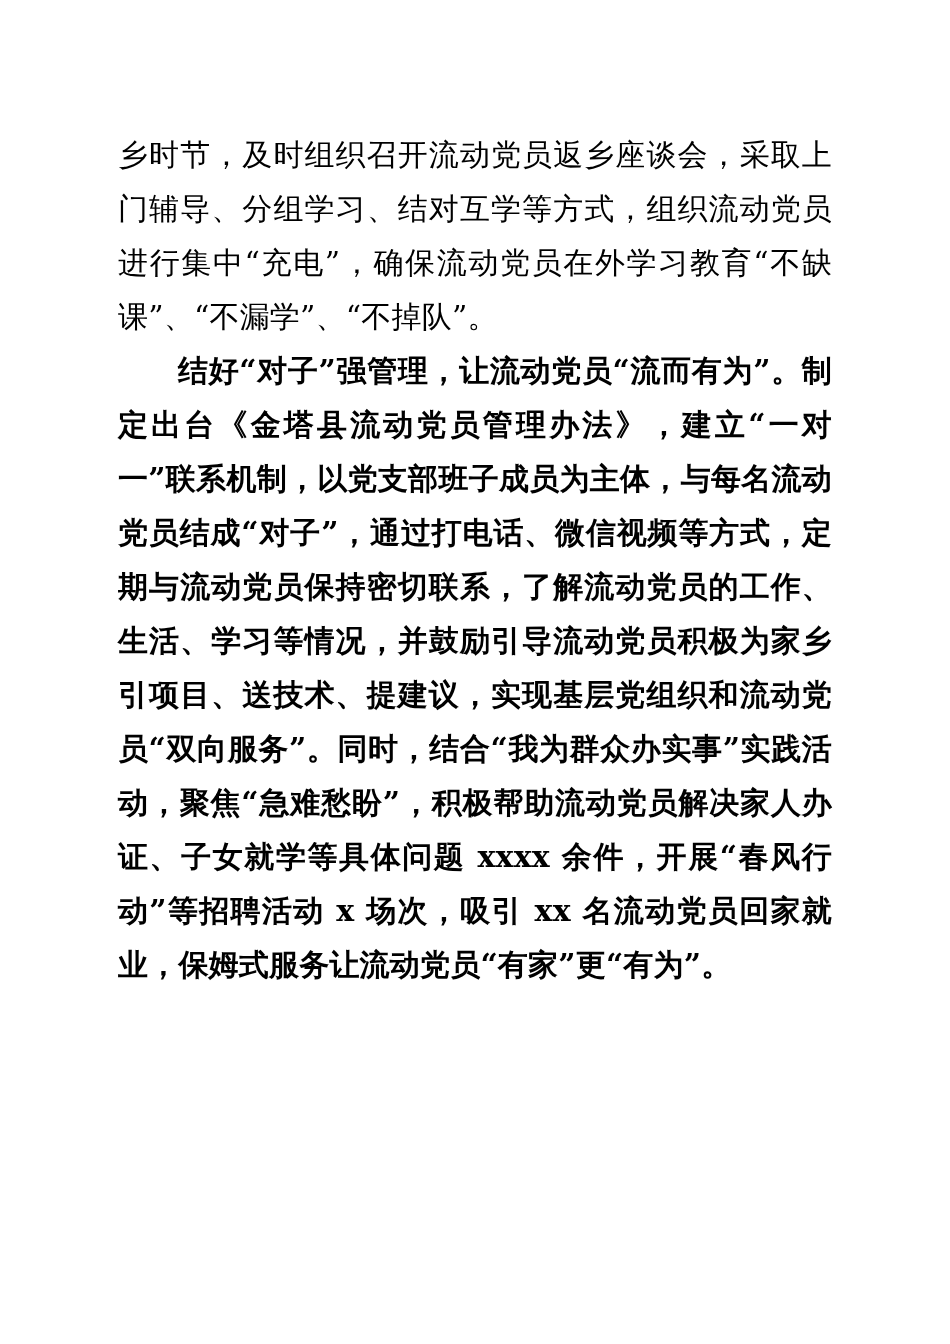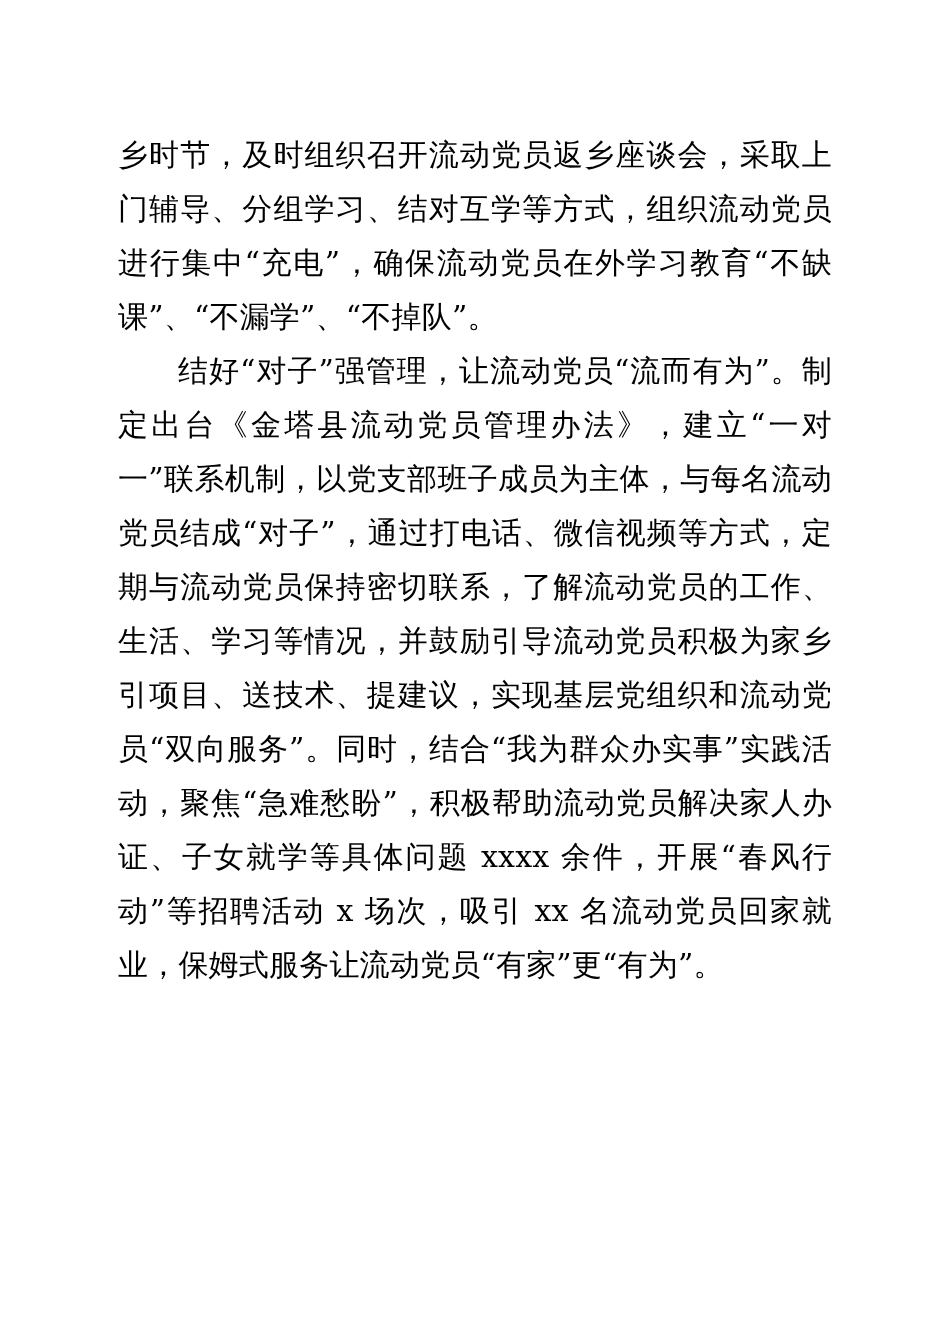--- a/index.html
+++ b/index.html
@@ -28,20 +28,21 @@
     text-align: justify;
     text-justify: inter-ideograph;
     letter-spacing: 0.2px;
   }
   .para {
     margin: 0;
     text-indent: 0;
   }
   .para.indent {
     text-indent: 2em;
+    font-weight: bold;
   }
 </style>
 </head>
 <body>
 
 <div class="page">
   <div class="doc-body">
     <p class="para">乡时节，及时组织召开流动党员返乡座谈会，采取上门辅导、分组学习、结对互学等方式，组织流动党员进行集中“充电”，确保流动党员在外学习教育“不缺课”、“不漏学”、“不掉队”。</p>
     <p class="para indent">结好“对子”强管理，让流动党员“流而有为”。制定出台《金塔县流动党员管理办法》，建立“一对一”联系机制，以党支部班子成员为主体，与每名流动党员结成“对子”，通过打电话、微信视频等方式，定期与流动党员保持密切联系，了解流动党员的工作、生活、学习等情况，并鼓励引导流动党员积极为家乡引项目、送技术、提建议，实现基层党组织和流动党员“双向服务”。同时，结合“我为群众办实事”实践活动，聚焦“急难愁盼”，积极帮助流动党员解决家人办证、子女就学等具体问题 xxxx 余件，开展“春风行动”等招聘活动 x 场次，吸引 xx 名流动党员回家就业，保姆式服务让流动党员“有家”更“有为”。</p>
   </div>

